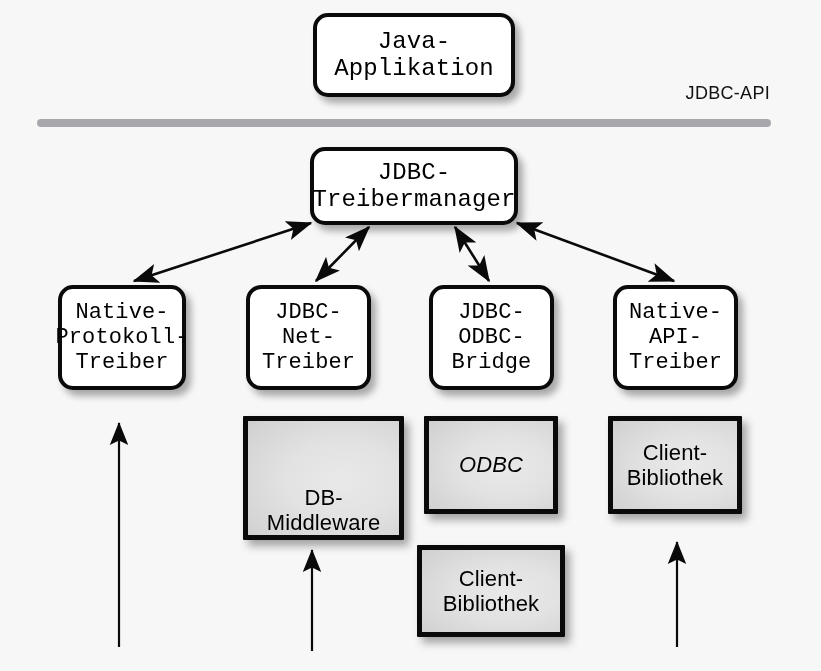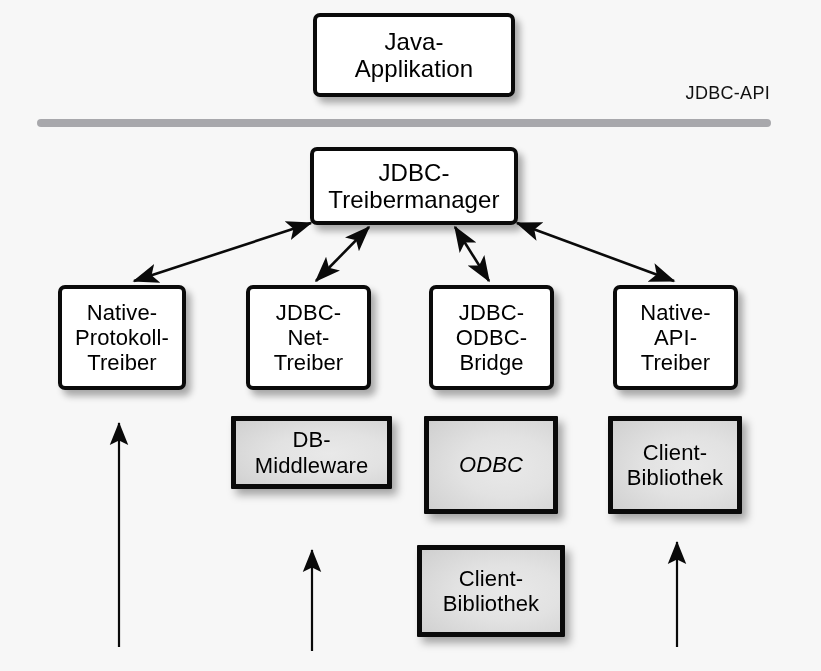--- a/index.html
+++ b/index.html
@@ -47,22 +47,23 @@
     display: block;
     white-space: pre-line;
     line-height: 1.14;
     letter-spacing: 0.1px;
   }
 
   
   .node-rounded {
     background: #ffffff;
     border: 4px solid #0a0a0a;
-    border-radius: 7px;
+    border-radius: 15px;
     box-shadow: 5px 6px 7px rgba(0,0,0,0.32);
+    font-family: Liberation Mono, monospace;
   }
 
   
   .node-gray {
     border: 5px solid #0a0a0a;
     border-radius: 1px;
     background: radial-gradient(ellipse 125% 115% at 62% 52%,
                   #e9e9e9 0%, #e2e2e2 30%, #d2d2d2 62%,
                   #bdbdbd 85%, #a9a9a9 100%);
     box-shadow: 5px 6px 8px rgba(0,0,0,0.34);
@@ -92,21 +93,21 @@
 
   
   #node-java-applikation { left: 313px; top: 13px;  width: 202px; height: 84px;  font-size: 24px; }
   #node-treibermanager   { left: 310px; top: 147px; width: 208px; height: 78px;  font-size: 24px; }
 
   #node-native-protokoll { left: 58px;  top: 285px; width: 128px; height: 105px; font-size: 22px; }
   #node-jdbc-net         { left: 246px; top: 285px; width: 125px; height: 105px; font-size: 22px; }
   #node-jdbc-odbc        { left: 429px; top: 285px; width: 125px; height: 105px; font-size: 22px; }
   #node-native-api       { left: 613px; top: 285px; width: 125px; height: 105px; font-size: 22px; }
 
-  #node-db-middleware    { left: 231px; top: 416px; width: 161px; height: 73px;  font-size: 22px; }
+  #node-db-middleware    { left: 243px; top: 416px; width: 161px; height: 124px;  font-size: 22px; align-items: flex-end; }
   #node-odbc             { left: 424px; top: 416px; width: 134px; height: 98px;  font-size: 22px; font-style: italic; }
   #node-client-lib-right { left: 608px; top: 416px; width: 134px; height: 98px;  font-size: 22px; }
   #node-client-lib-mid   { left: 417px; top: 545px; width: 148px; height: 92px;  font-size: 22px; }
 </style>
 </head>
 <body>
 
 <div id="stage">
 
   <svg id="arrow-layer" viewBox="0 0 821 671" width="821" height="671" xmlns="http://www.w3.org/2000/svg">

